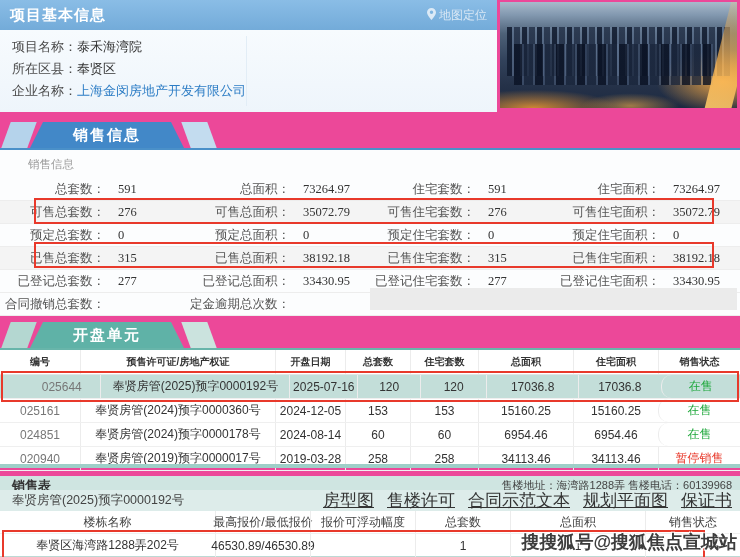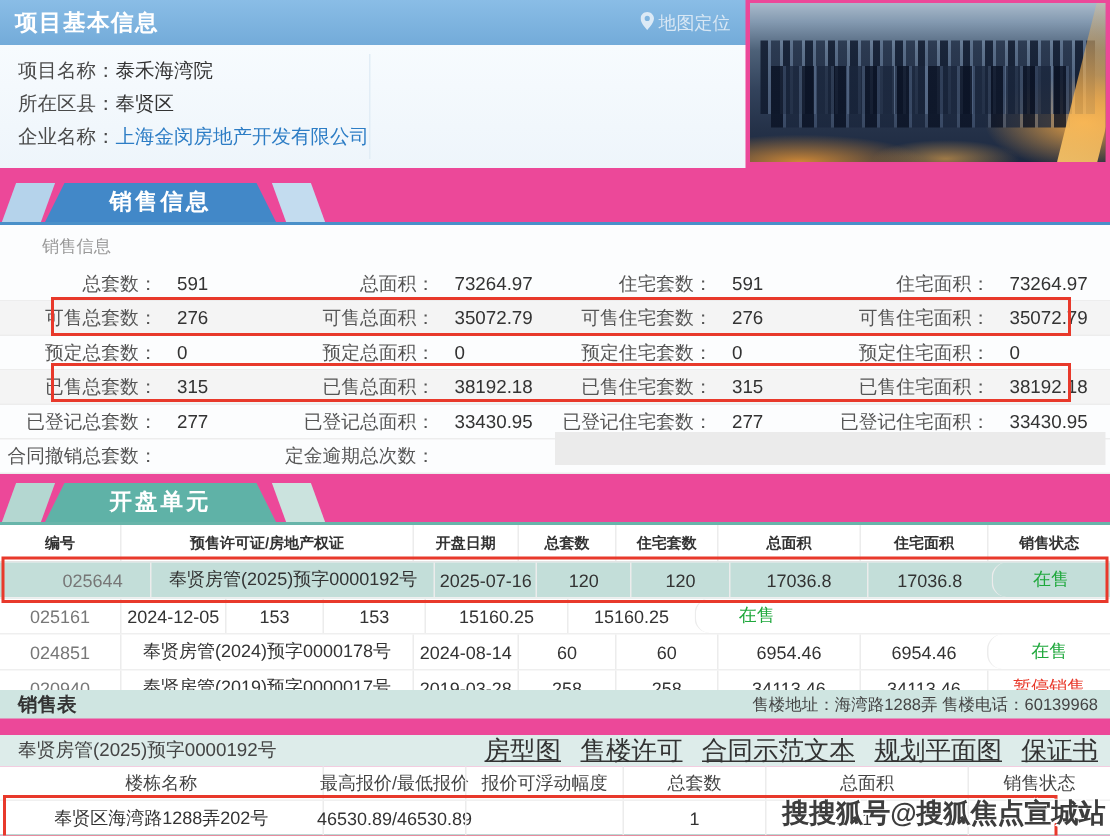--- a/index.html
+++ b/index.html
@@ -45,21 +45,21 @@
   .si-trap{left:30px;top:122px;border-bottom:26px solid #4288c8;}
   .si-label{left:30px;top:122px;}
   .si-line{top:148px;background:#4a90c9;}
   .si-body{position:absolute;left:0;top:150px;width:740px;height:166px;background:#fcfdfe;}
   .si-sub{position:absolute;left:28px;top:7px;font-size:11.5px;color:#999;}
   .si-table{position:absolute;left:0;top:28px;width:740px;}
   .si-row{display:flex;height:22px;border-bottom:1px solid #ededed;}
   .si-row.hl{background:#f4f4f4;}
   .si-cell{width:185px;display:flex;align-items:center;font-size:12.5px;}
   .si-cell .lbl{flex:0 0 105px;text-align:right;color:#555;white-space:nowrap;}
-  .si-cell .val{padding-left:13px;color:#333;}
+  .si-cell .val{padding-left:13px;color:#333;font-family:Liberation Serif, serif;}
   .si-gray{position:absolute;left:370px;top:138px;width:367px;height:22px;background:#ebebeb;}
   
   .ou-flank-l{left:6px;top:322px;background:#b4d7d1;transform:skewX(-20deg);}
   .ou-flank-r{left:186px;top:322px;background:#cbe3de;transform:skewX(20deg);}
   .ou-trap{left:30px;top:322px;border-bottom:26px solid #5fb2a7;}
   .ou-label{left:30px;top:322px;}
   .ou-line{top:348px;background:#68b5aa;}
   .ou-body{position:absolute;left:0;top:350px;width:740px;height:114px;background:#fff;}
   .ou-row{display:flex;height:23px;border-bottom:1px solid #efefef;}
   .ou-row.head{height:24px;border-bottom:1px solid #e4e4e4;}
@@ -68,21 +68,21 @@
     border-left:1px solid #ececec;height:100%;box-sizing:border-box;white-space:nowrap;}
   .ou-cell:first-child{border-left:none;}
   .ou-row.head .ou-cell{font-weight:bold;font-size:10px;text-align:right;}
   .ou-id{color:#777;}
   .ou-c0{width:80px}.ou-c1{width:195px}.ou-c2{width:70px}.ou-c3{width:65px}
   .ou-c4{width:68px}.ou-c5{width:95px}.ou-c6{width:85px}.ou-c7{width:82px}
   .status-green{color:#1fa83c;border-radius:10px;}
   .status-red{color:#e8392b;}
   .ou-band{position:absolute;left:0;top:464px;width:740px;height:4px;background:#9ecfc8;}
   
-  .st-bar{position:absolute;left:0;top:460px;width:740px;height:19px;background:#cfe5e1;
+  .st-bar{position:absolute;left:0;top:476px;width:740px;height:19px;background:#cfe5e1;
     display:flex;align-items:center;justify-content:space-between;box-sizing:border-box;padding:0 8px 0 12px;}
   .st-bar .st-title{font-size:13px;font-weight:bold;color:#333;}
   .st-bar .st-office{font-size:11px;color:#444;}
   .st-sub{position:absolute;left:0;top:490px;width:740px;height:21px;background:#ddecea;
     display:flex;align-items:center;justify-content:space-between;box-sizing:border-box;padding:0 8px 0 12px;}
   .st-sub .st-license{font-size:12.5px;color:#444;}
   .st-links{display:flex;gap:13px;}
   .st-links span{font-size:17px;color:#333;cursor:pointer;text-decoration:underline;}
   .st-tablearea{position:absolute;left:0;top:511px;width:740px;height:45px;background:#fff;border-bottom:1px solid #bcd9d4;}
   .st-row{display:flex;height:22px;border-bottom:1px solid #f0f0f0;}
@@ -274,20 +274,21 @@
       <div class="ou-cell ou-c1">奉贤房管(2025)预字0000192号</div>
       <div class="ou-cell ou-c2">2025-07-16</div>
       <div class="ou-cell ou-c3">120</div>
       <div class="ou-cell ou-c4">120</div>
       <div class="ou-cell ou-c5">17036.8</div>
       <div class="ou-cell ou-c6">17036.8</div>
       <div class="ou-cell ou-c7 status-green">在售</div>
     </div>
     <div class="ou-row">
       <div class="ou-cell ou-c0 ou-id">025161</div>
+      <div class="ou-cell ou-c1">奉贤房管(2024)预字0000360号</div>
       <div class="ou-cell ou-c2">2024-12-05</div>
       <div class="ou-cell ou-c3">153</div>
       <div class="ou-cell ou-c4">153</div>
       <div class="ou-cell ou-c5">15160.25</div>
       <div class="ou-cell ou-c6">15160.25</div>
       <div class="ou-cell ou-c7 status-green">在售</div>
     </div>
     <div class="ou-row">
       <div class="ou-cell ou-c0 ou-id">024851</div>
       <div class="ou-cell ou-c1">奉贤房管(2024)预字0000178号</div>

